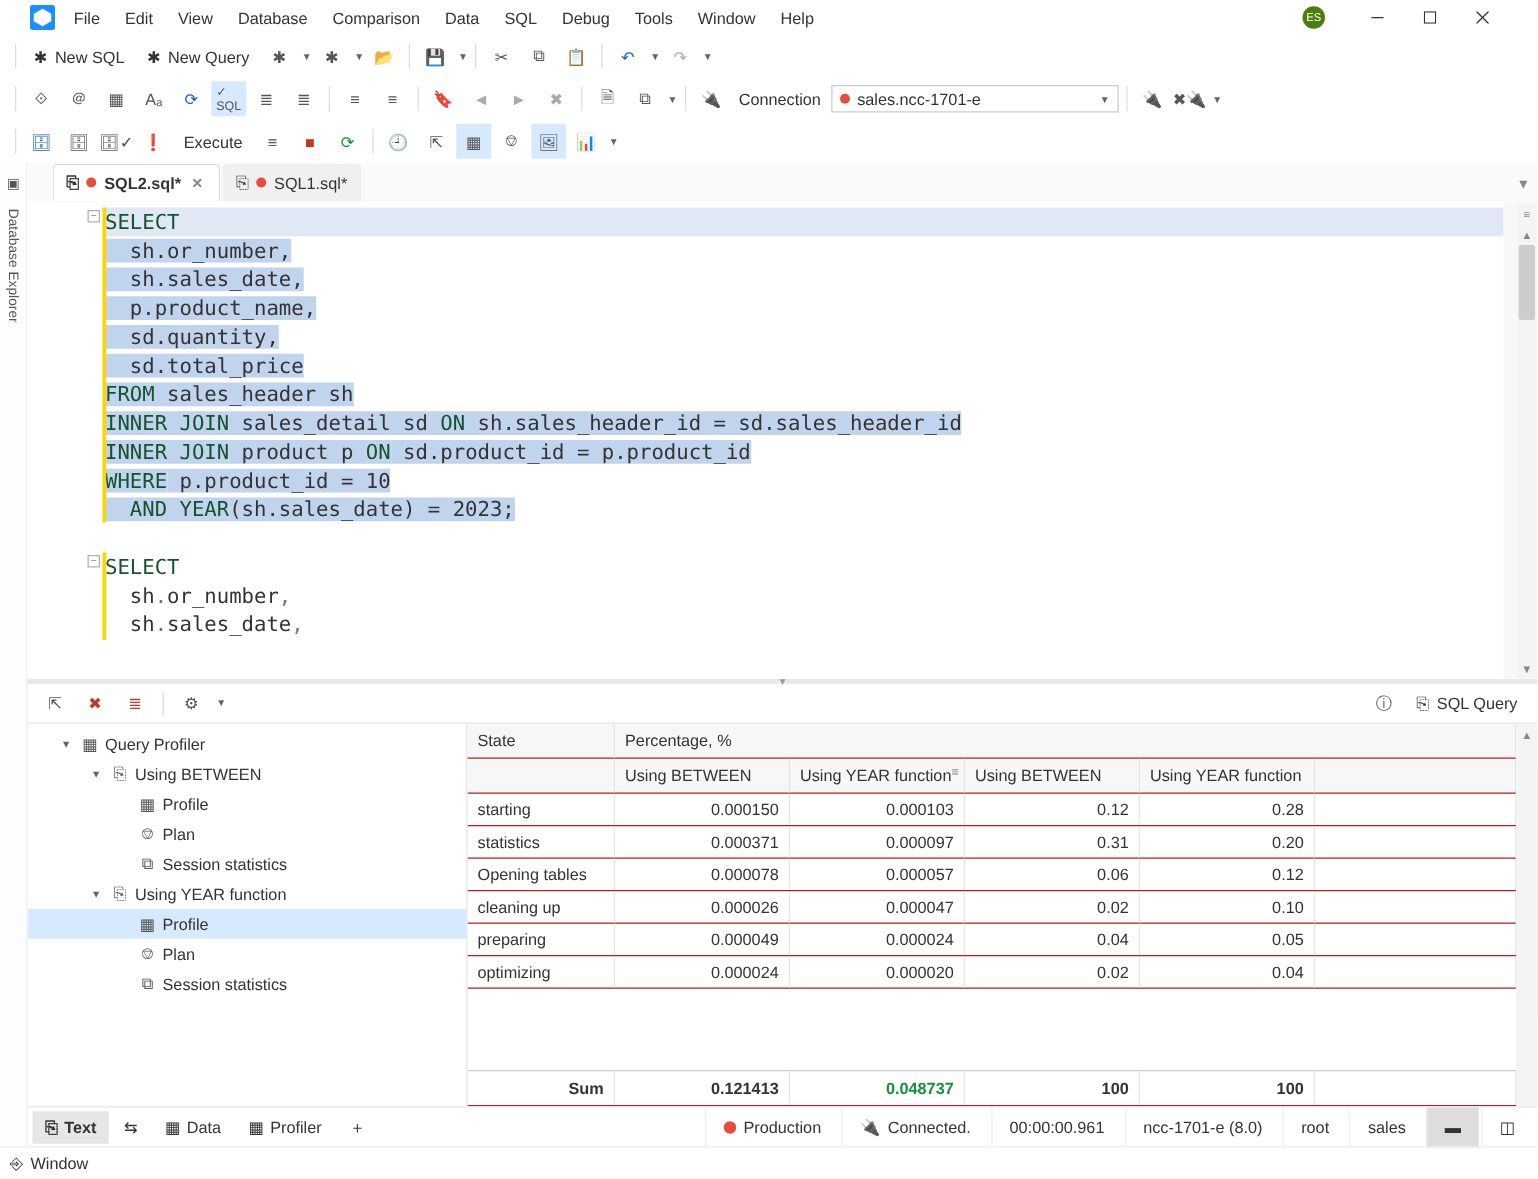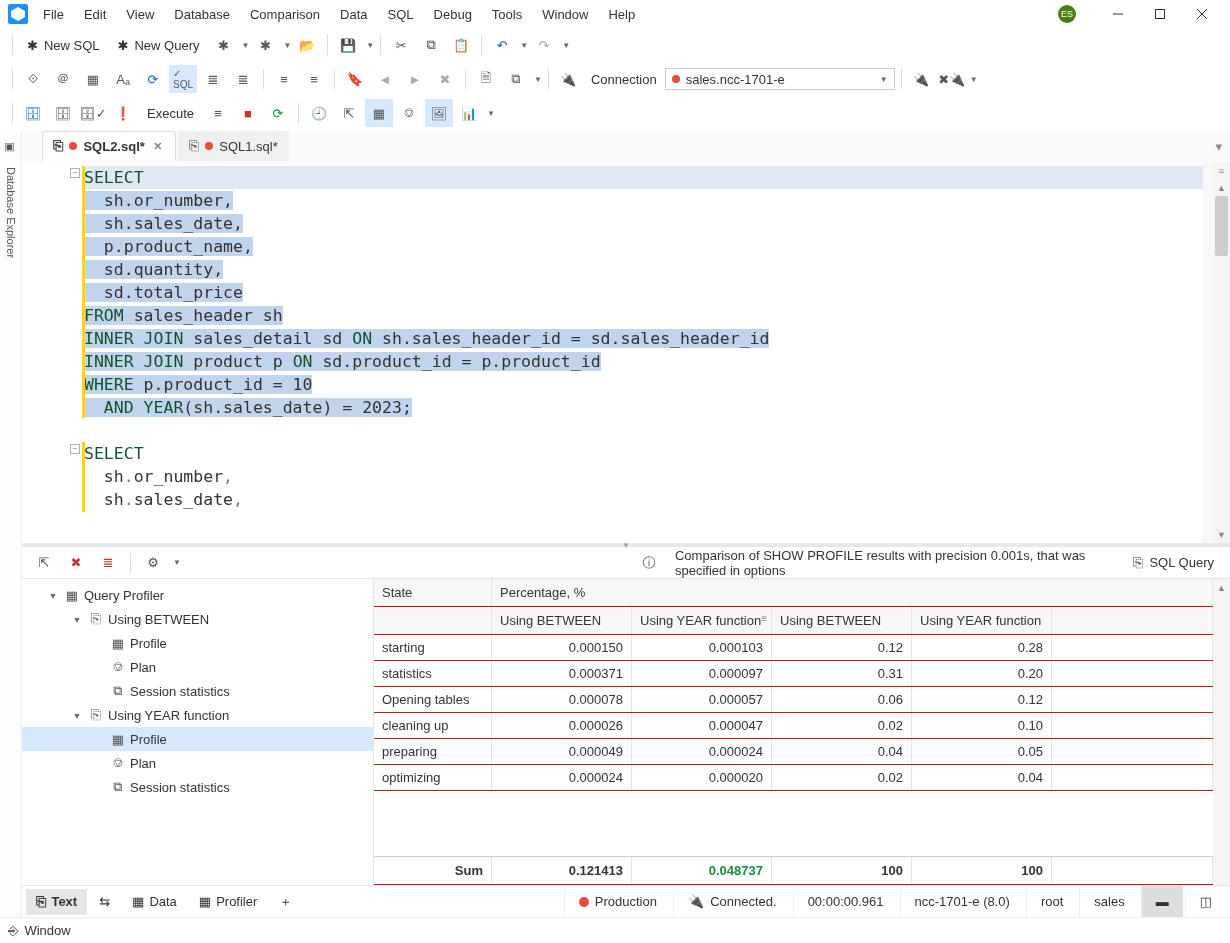--- a/index.html
+++ b/index.html
@@ -1,17 +1,17 @@
 <!DOCTYPE html>
 <html><head>
 <meta charset="utf-8">
 <style>
 *{box-sizing:border-box;margin:0;padding:0}
 body{font-family:"Segoe UI",Arial,sans-serif;font-size:13px;color:#333;background:#fff;width:1230px;height:943px;overflow:hidden;display:flex;flex-direction:column}
-.menubar{display:flex;align-items:center;height:28px;padding:0 8px;gap:2px}
+.menubar{display:flex;align-items:center;height:28px;padding:0 24px;gap:2px}
 .logo{width:20px;height:20px;background:#1a90ff;display:flex;align-items:center;justify-content:center;color:#fff;font-weight:700;margin-right:4px;border-radius:2px}
 .menu-item{padding:4px 9px;cursor:pointer}
 .menu-spacer{flex:1}
 .winbtn{width:40px;height:28px;display:flex;align-items:center;justify-content:center;cursor:pointer}
 .user-badge{width:18px;height:18px;border-radius:50%;background:#4d7c0f;color:#fff;font-size:9px;display:flex;align-items:center;justify-content:center;margin-right:20px}
 
 .toolbar{display:flex;align-items:center;height:34px;padding:0 8px;gap:2px}
 .tbtn{width:28px;height:28px;display:flex;align-items:center;justify-content:center;cursor:pointer;color:#555;position:relative}
 .tbtn.active{background:#d6e9ff}
 .tbtn-wide{display:flex;align-items:center;padding:0 8px;height:28px;cursor:pointer;gap:6px}
@@ -353,21 +353,20 @@
           </div>
         <div class="tsep"></div>
         <div class="tbtn">
             <span class="i">⚙</span>
           </div>
           <span class="dropdown-arrow">▼</span>
         <div style="flex:1"></div>
         <div class="tbtn">
             <span class="i">ⓘ</span>
           </div>
-        <span class="profiler-title">Comparison of SHOW PROFILE results with precision 0.001s, that was specified in options</span>
         <div class="tbtn-wide">
             <span class="i">⎘</span>
             <span>SQL Query</span>
           </div>
       </div>
 
       <div class="profiler-main">
         <div class="profiler-tree">
           <div class="tree-row" style="padding-left:24px">
             <span class="tree-chev">▾</span>

